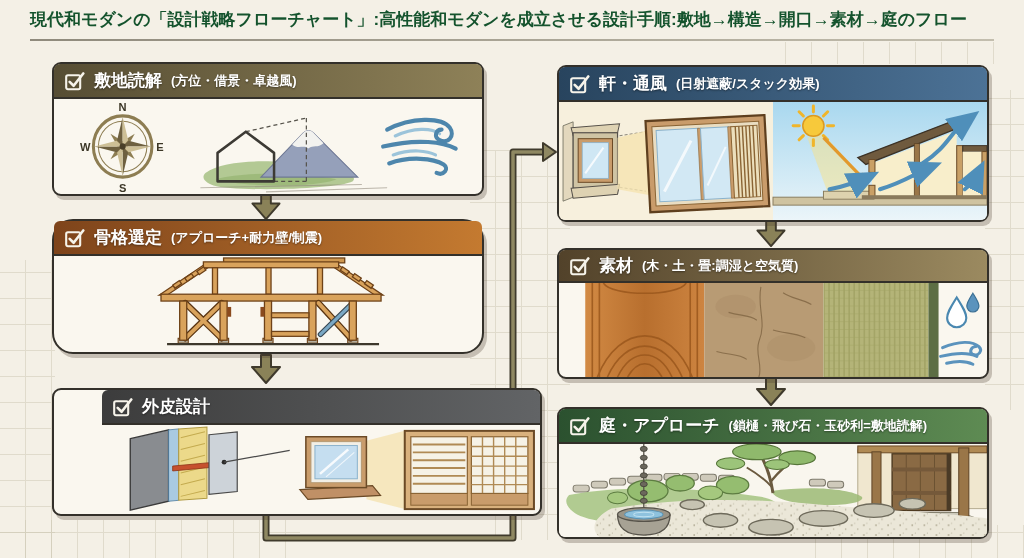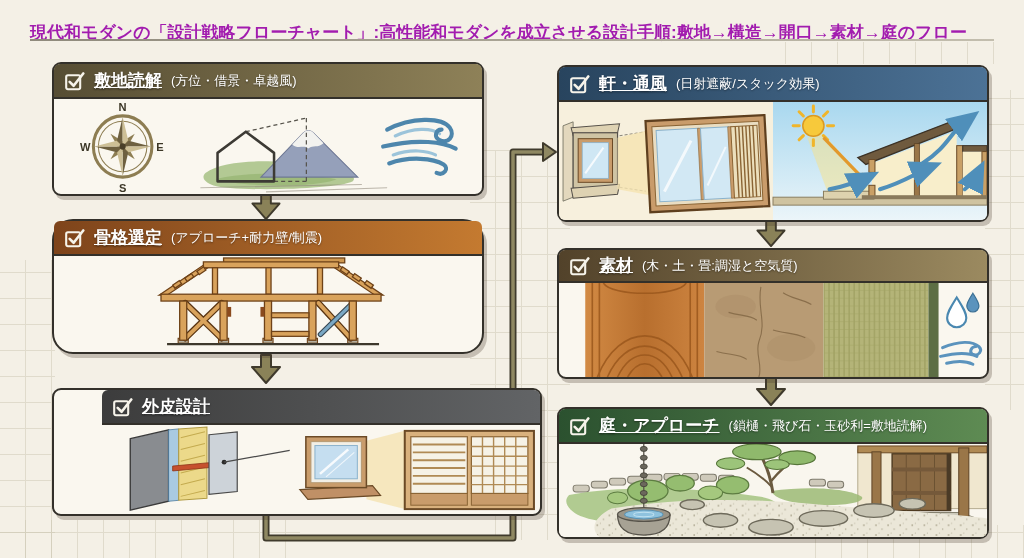--- a/index.html
+++ b/index.html
@@ -2,30 +2,30 @@
 <html><head>
 <meta charset="utf-8">
 <style>
   html,body{margin:0;padding:0;background:#e8e4d8;}
   .canvas{position:relative;width:1024px;height:558px;overflow:hidden;
     background:#f4f0e6;font-family:"Liberation Sans","DejaVu Sans",sans-serif;}
   .grid-patch{position:absolute;z-index:0;opacity:.45;pointer-events:none;
     background-image:
       repeating-linear-gradient(0deg,transparent 0 25px,#c9c3ae 25px 26px),
       repeating-linear-gradient(90deg,transparent 0 25px,#c9c3ae 25px 26px);}
-  .page-title{position:absolute;left:30px;top:21px;width:980px;z-index:3;
-    font-size:17px;font-weight:bold;color:#a21caf;letter-spacing:0;white-space:nowrap;}
+  .page-title{position:absolute;left:30px;top:8px;width:980px;z-index:3;
+    font-size:17px;font-weight:bold;color:#14532d;letter-spacing:0;white-space:nowrap;}
   .title-rule{position:absolute;left:30px;top:39px;width:964px;height:2px;z-index:3;
     background:linear-gradient(to right,#8f8a7c,#c3beae);}
   .fbox{position:absolute;z-index:2;border:2.5px solid #33302a;border-radius:9px;
     background:#faf7ef;box-shadow:3px 4px 0 rgba(74,62,48,.28);}
   .hdr{display:flex;align-items:center;gap:9px;height:33px;padding:0 10px;
     border-bottom:2px solid #33302a;border-radius:6px 6px 0 0;color:#fff;}
-  .hdr .t{font-size:17px;font-weight:bold;white-space:nowrap;text-shadow:0 1px 2px rgba(0,0,0,.45);text-decoration:underline;}
-  .hdr .s{font-size:13px;font-weight:normal;white-space:nowrap;text-shadow:0 1px 2px rgba(0,0,0,.45);}
+  .hdr .t{font-size:17px;font-weight:bold;white-space:nowrap;text-shadow:0 1px 2px rgba(0,0,0,.45);}
+  .hdr .s{font-size:13px;font-weight:bold;white-space:nowrap;text-shadow:0 1px 2px rgba(0,0,0,.45);}
   .bdy{position:relative;height:calc(100% - 35px);border-radius:0 0 6px 6px;overflow:hidden;}
   .bdy svg{display:block;width:100%;height:100%;}
   .cb{width:21px;height:21px;flex:0 0 auto;}
   .darrow{position:absolute;z-index:2;}
   .connector{position:absolute;left:0;top:0;width:1024px;height:558px;z-index:1;pointer-events:none;}
   
   .b-site{left:52px;top:62px;width:428px;height:130px;}
   .b-structure{left:52px;top:219px;width:428px;height:131px;border-radius:21px;}
   .b-envelope{left:52px;top:388px;width:438px;height:124px;padding-left:48px;}
   .b-eaves{left:557px;top:65px;width:428px;height:153px;}

